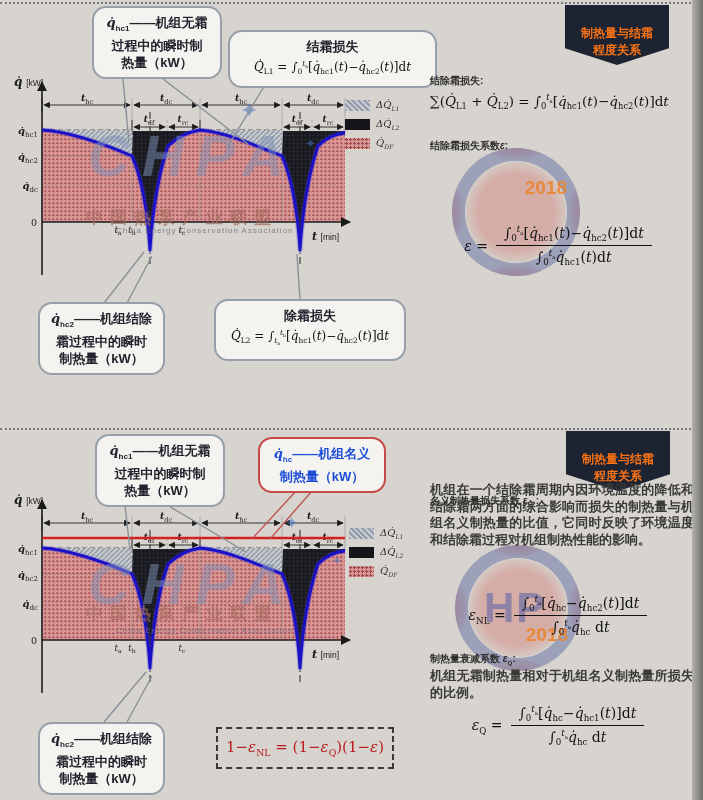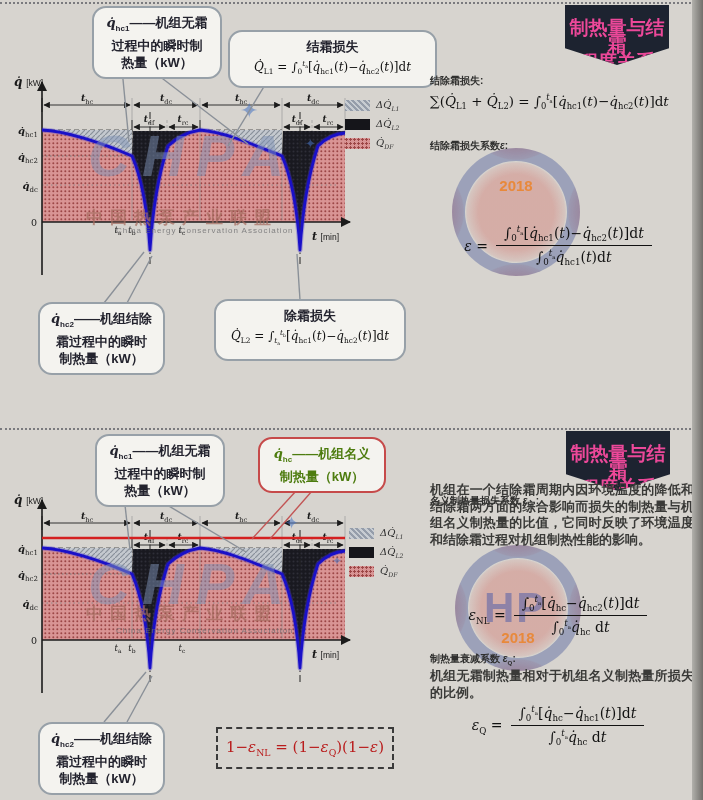--- a/index.html
+++ b/index.html
@@ -2,29 +2,29 @@
 <html><head>
 <meta charset="utf-8">
 <style>
   html,body{margin:0;padding:0;background:#b8b6b1;}
   .page{position:relative;width:703px;height:800px;background:#d7d4cf;overflow:hidden;
         font-family:"Liberation Sans",sans-serif;color:#2b2b2b;}
   .dotline{position:absolute;left:0;width:100%;height:0;border-top:2px dotted #5c5c64;opacity:.75;}
   .edge-strip{position:absolute;top:0;right:0;width:11px;height:100%;
         background:linear-gradient(90deg,#b2b1ac,#716f6b);}
   
-  .badge{position:absolute;width:104px;height:60px;background:#1d2330;color:#ec4899;
-        text-align:center;font-weight:bold;font-size:19px;line-height:17px;padding-top:14px;
+  .badge{position:absolute;width:104px;height:60px;background:#1d2330;color:#f97316;
+        text-align:center;font-weight:bold;font-size:12px;line-height:17px;padding-top:20px;
         box-sizing:border-box;clip-path:polygon(0 0,100% 0,100% 72%,50% 100%,0 72%);}
   
   .callout{position:absolute;background:#f4f3ef;border:2px solid #97a0a8;border-radius:14px;
         text-align:center;font-weight:700;font-size:13px;line-height:17px;color:#23232e;
         padding:6px 6px;box-sizing:border-box;}
   .callout i{font-family:"DejaVu Serif",serif;}
-  .callout.red{border-color:#c64a4a;color:#4d7c0f;}
+  .callout.red{border-color:#c64a4a;color:#1d4ed8;}
   .c-title{font-size:13px;font-weight:700;}
   .c-formula{font-family:"DejaVu Serif",serif;font-size:12px;font-weight:400;font-style:normal;
         white-space:nowrap;color:#111;}
   .dashedbox{position:absolute;border:2px dashed #3a3a3a;background:transparent;text-align:center;
         font-family:"DejaVu Serif",serif;font-size:15px;color:#b91c1c;padding:9px 4px;box-sizing:border-box;}
   
   .rh{position:absolute;font-size:10px;font-weight:800;color:#30302f;}
   .para{position:absolute;font-size:13px;line-height:16.5px;font-weight:700;color:#3a3a38;
         text-align:justify;}
   .fm{font-family:"DejaVu Serif",serif;font-size:13.5px;color:#111;position:absolute;white-space:nowrap;}
@@ -44,22 +44,22 @@
   .ll{font-family:"DejaVu Serif",serif;font-style:italic;font-size:10px;color:#333;}
   
   .wm{position:absolute;pointer-events:none;}
   .wm-chpa{font-size:58px;font-weight:bold;letter-spacing:12px;color:rgba(125,145,182,.5);font-style:italic;}
   .wm-cn{font-size:17px;font-weight:bold;letter-spacing:7px;color:rgba(165,108,96,.72);}
   .wm-en{font-size:8px;color:rgba(110,110,112,.8);letter-spacing:1px;}
   .wm-star{color:rgba(70,115,195,.55);}
   .wm-logo{position:absolute;border-radius:50%;border:13px solid rgba(52,72,146,.36);
         background:radial-gradient(circle,rgba(208,72,62,.28) 52%,rgba(208,72,62,.10) 68%,transparent 70%);
         box-sizing:border-box;pointer-events:none;}
-  .wm-logo .yr{position:absolute;left:0;right:0;text-align:center;font-weight:bold;
-        color:rgba(235,130,40,.85);font-size:15px;}
+  .wm-logo .yr{position:absolute;left:0;right:0;text-align:right;font-weight:bold;
+        color:rgba(235,130,40,.85);font-size:19px;}
   .wm-logo .hp{position:absolute;left:16px;right:0;top:26px;text-align:left;font-weight:bold;
         font-size:42px;color:rgba(55,78,168,.45);letter-spacing:2px;}
   svg text{fill:#1a1a1a;font-family:"DejaVu Serif",serif;}
 </style>
 </head>
 <body>
 
 <div class="page">
   <div class="dotline" style="top:2px"></div>
   <div class="dotline" style="top:428px"></div>

